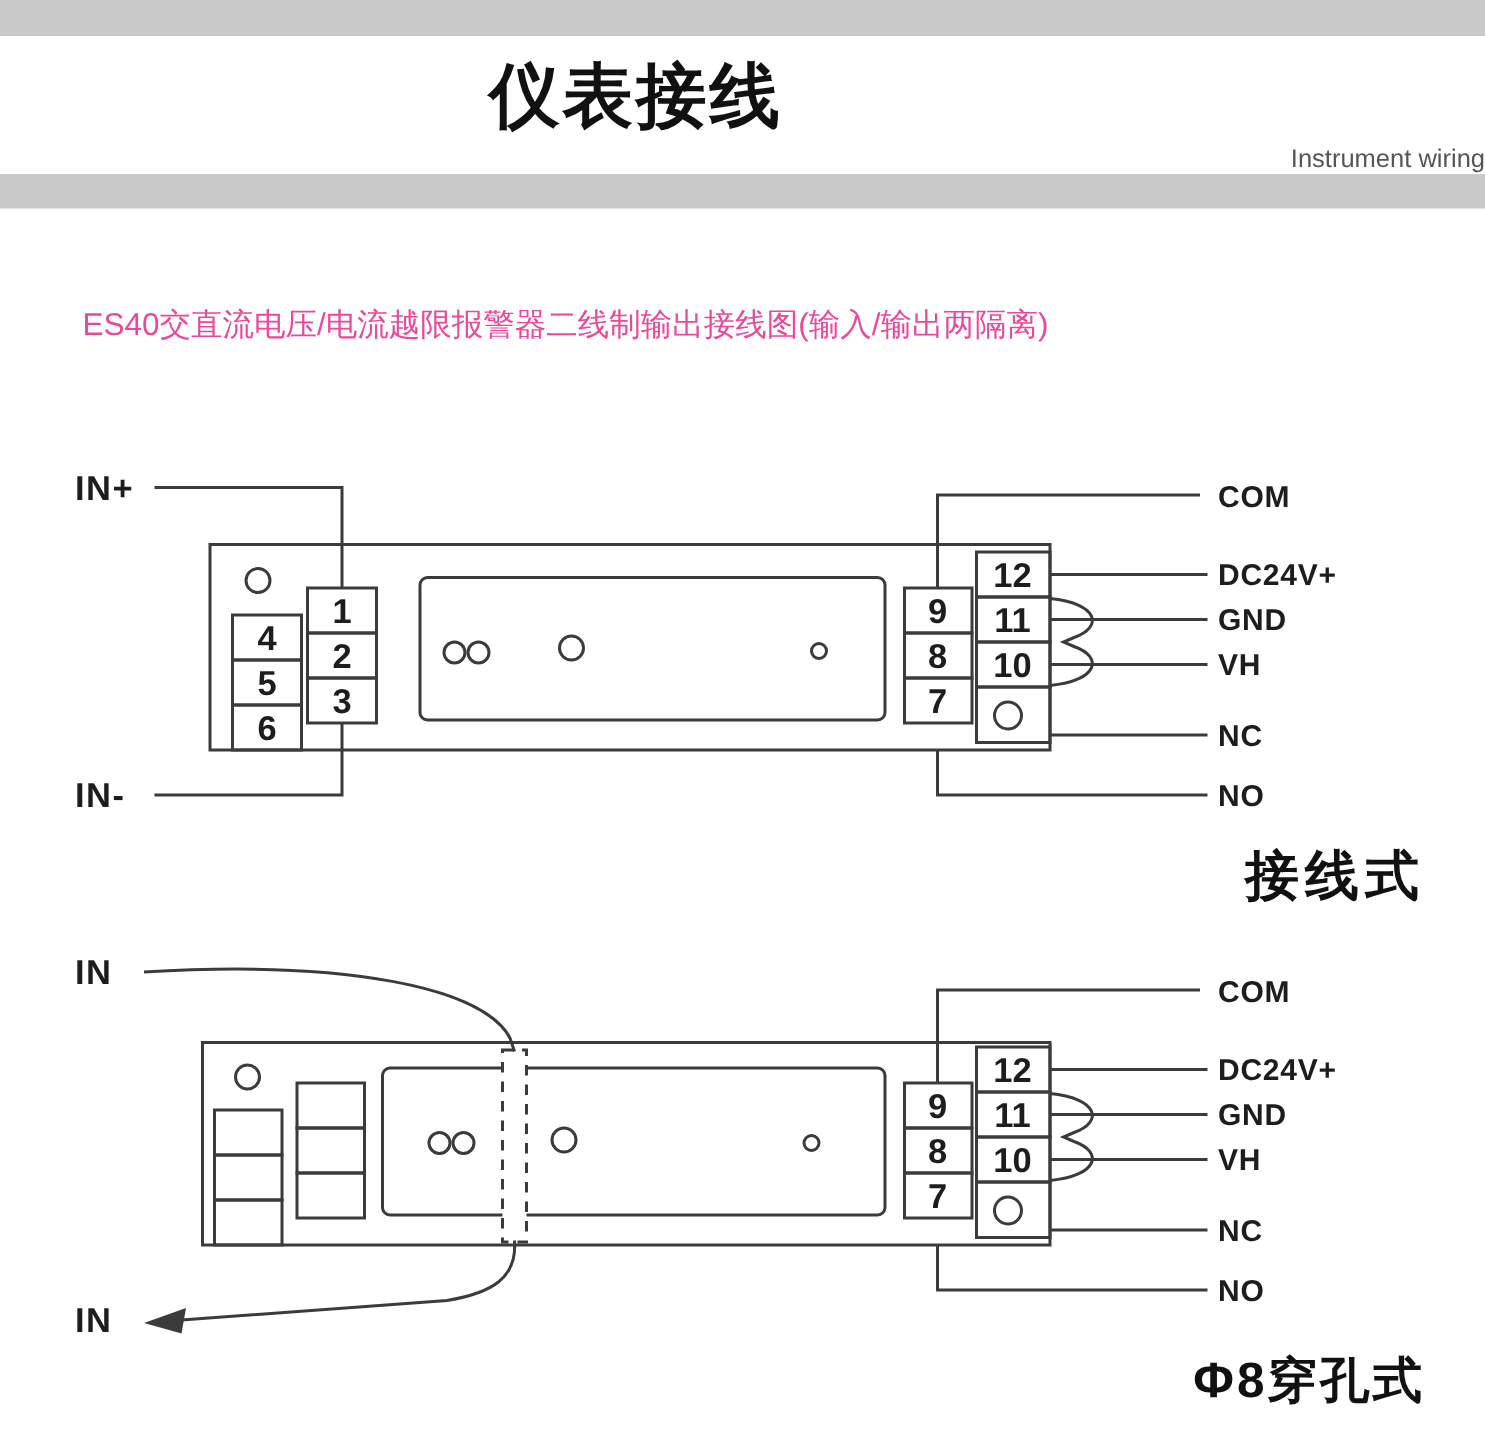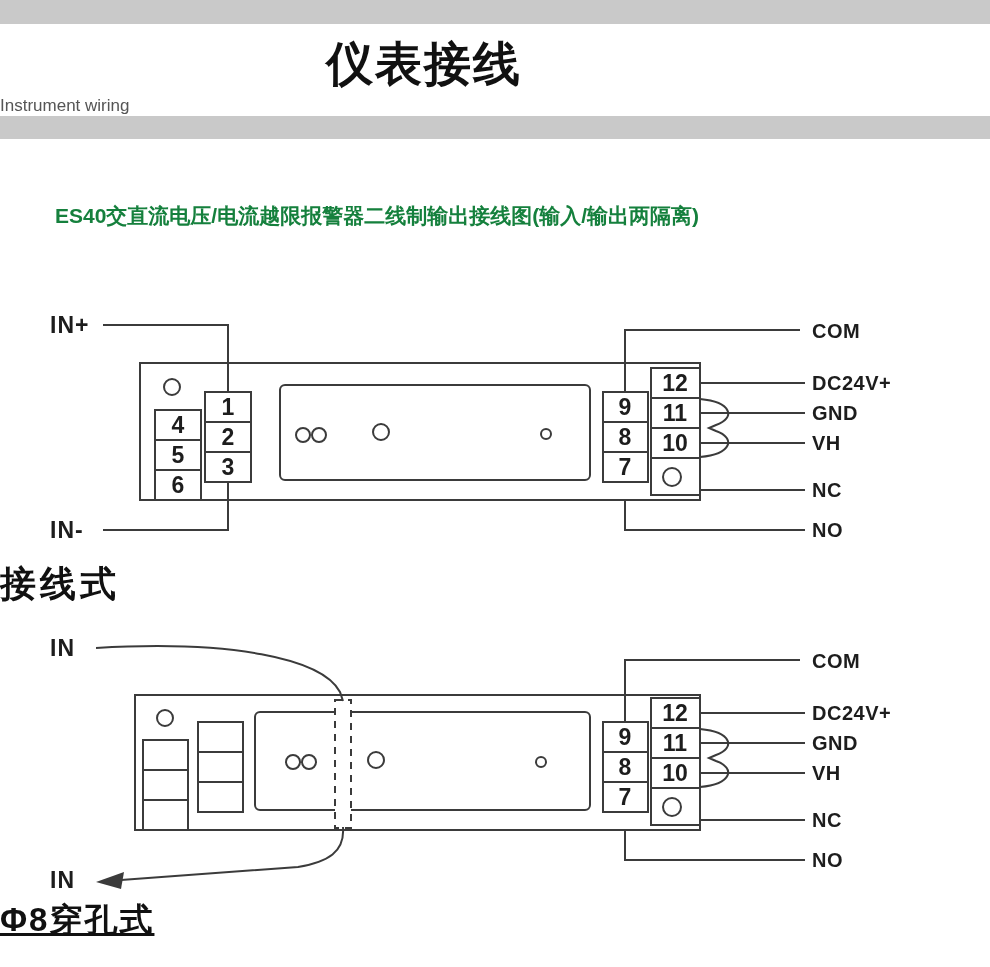--- a/index.html
+++ b/index.html
@@ -5,32 +5,32 @@
   * { margin:0; padding:0; box-sizing:border-box; }
   body { background:#ffffff; font-family:"Liberation Sans", sans-serif; }
   .page { position:relative; width:990px; height:967px; background:#ffffff; overflow:hidden; }
 
   .bar { position:absolute; left:0; width:990px; background:#c9c9c9; }
   .bar.top { top:0; height:24px; }
   .bar.bottom { top:116px; height:23px; }
 
   .title { position:absolute; top:33px; left:0; width:848px; text-align:center;
            font-size:47px; font-weight:800; color:#111; letter-spacing:2px; }
-  .subtitle { position:absolute; top:96px; left:0; width:990px; text-align:left;
+  .subtitle { position:absolute; top:96px; left:0; width:990px; text-align:right;
               font-size:17px; color:#555; }
 
-  .intro { position:absolute; top:202px; left:55px; font-size:21px; font-weight:700; color:#15803d; }
+  .intro { position:absolute; top:202px; left:55px; font-size:21px; font-weight:400; color:#ec4899; }
 
   .diagram-svg { position:absolute; left:0; }
   #svg1 { top:300px; }
   #svg2 { top:630px; }
 
-  .caption { position:absolute; left:0; width:950px; text-align:left; color:#111; }
+  .caption { position:absolute; left:0; width:950px; text-align:right; color:#111; }
   .caption1 { top:560px; font-size:36px; font-weight:600; letter-spacing:4px; }
-  .caption2 { top:898px; font-size:33px; font-weight:600; letter-spacing:2px;text-decoration:underline; }
+  .caption2 { top:898px; font-size:33px; font-weight:600; letter-spacing:2px; }
 
   text { fill:#1d1d1d; font-family:"Liberation Sans", sans-serif; }
   .tnum  { font-size:23px; font-weight:600; text-anchor:middle; }
   .pin   { font-size:20px; font-weight:700; letter-spacing:0.5px; }
   .inlbl { font-size:23px; font-weight:700; letter-spacing:1px; }
 </style>
 </head>
 <body>
 
 <div class="page">

